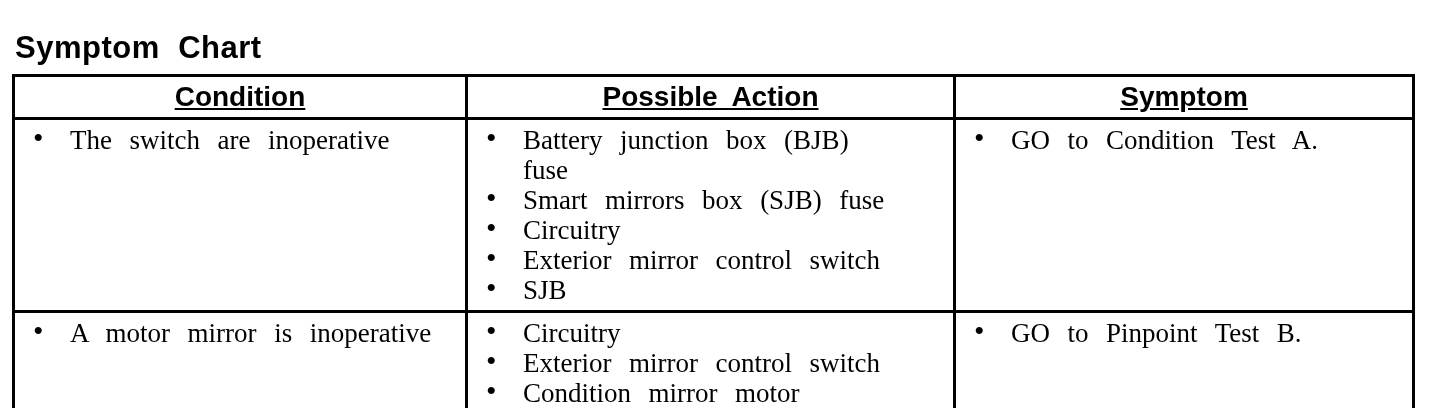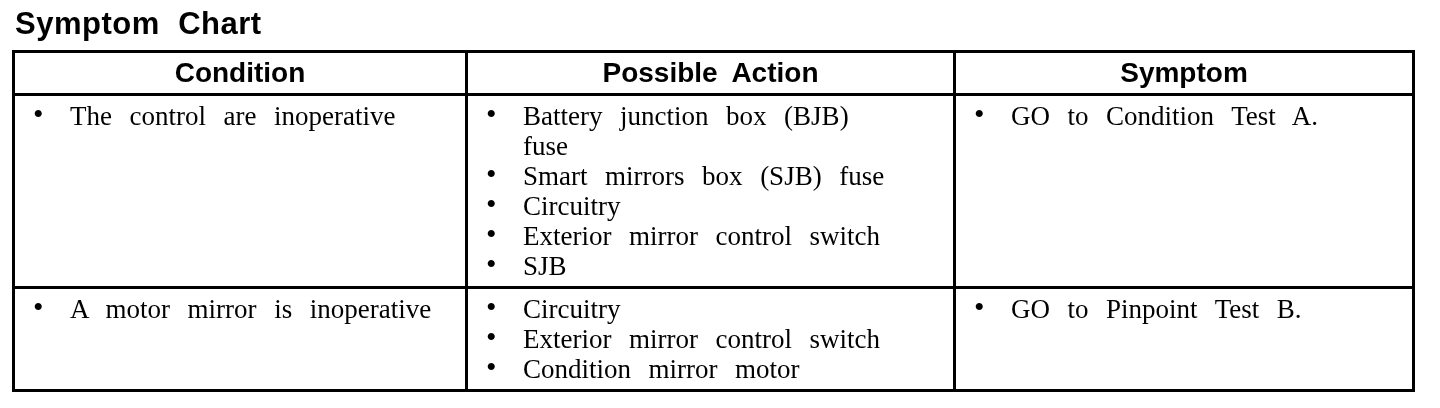--- a/index.html
+++ b/index.html
@@ -9,20 +9,21 @@
     width: 1440px;
     height: 408px;
     overflow: hidden;
   }
   .page {
     box-sizing: border-box;
     width: 1440px;
     height: 328px;
     padding: 6px 0 0 12px;
     color: #000;
+    margin-top: 24px;
   }
   .doc-title {
     font-family: "Liberation Sans", sans-serif;
     font-weight: 700;
     font-size: 31px;
     line-height: 36px;
     letter-spacing: 0.5px;
     word-spacing: 0.3em;
     margin: 0 0 8px 3px;
     color: #000;
@@ -42,20 +43,21 @@
   }
   table.symptom-table th {
     font-family: "Liberation Sans", sans-serif;
     font-weight: 700;
     font-size: 28px;
     word-spacing: 0.25em;
     text-align: center;
     vertical-align: middle;
     height: 38px;
     padding: 1px 4px;
+    text-decoration: underline;
   }
   table.symptom-table td {
     font-family: "Liberation Serif", serif;
     font-size: 27px;
     line-height: 30px;
     word-spacing: 0.4em;
     vertical-align: top;
     padding: 5px 0 5px 12px;
   }
   tr.row-1 { height: 192px; }
@@ -98,21 +100,21 @@
         <th>Possible Action</th>
         <th>Symptom</th>
       </tr>
     </thead>
     <tbody>
       <tr class="row-1">
         <td class="col-condition">
           <ul class="cell-list">
             <li>
               <span class="bullet">•</span>
-              <span>The control are inoperative</span>
+              <span>The switch are inoperative</span>
             </li>
           </ul>
         </td>
         <td class="col-sources">
           <ul class="cell-list">
             <li>
               <span class="bullet">•</span>
               <span>Battery junction box (BJB) fuse</span>
             </li>
             <li>

